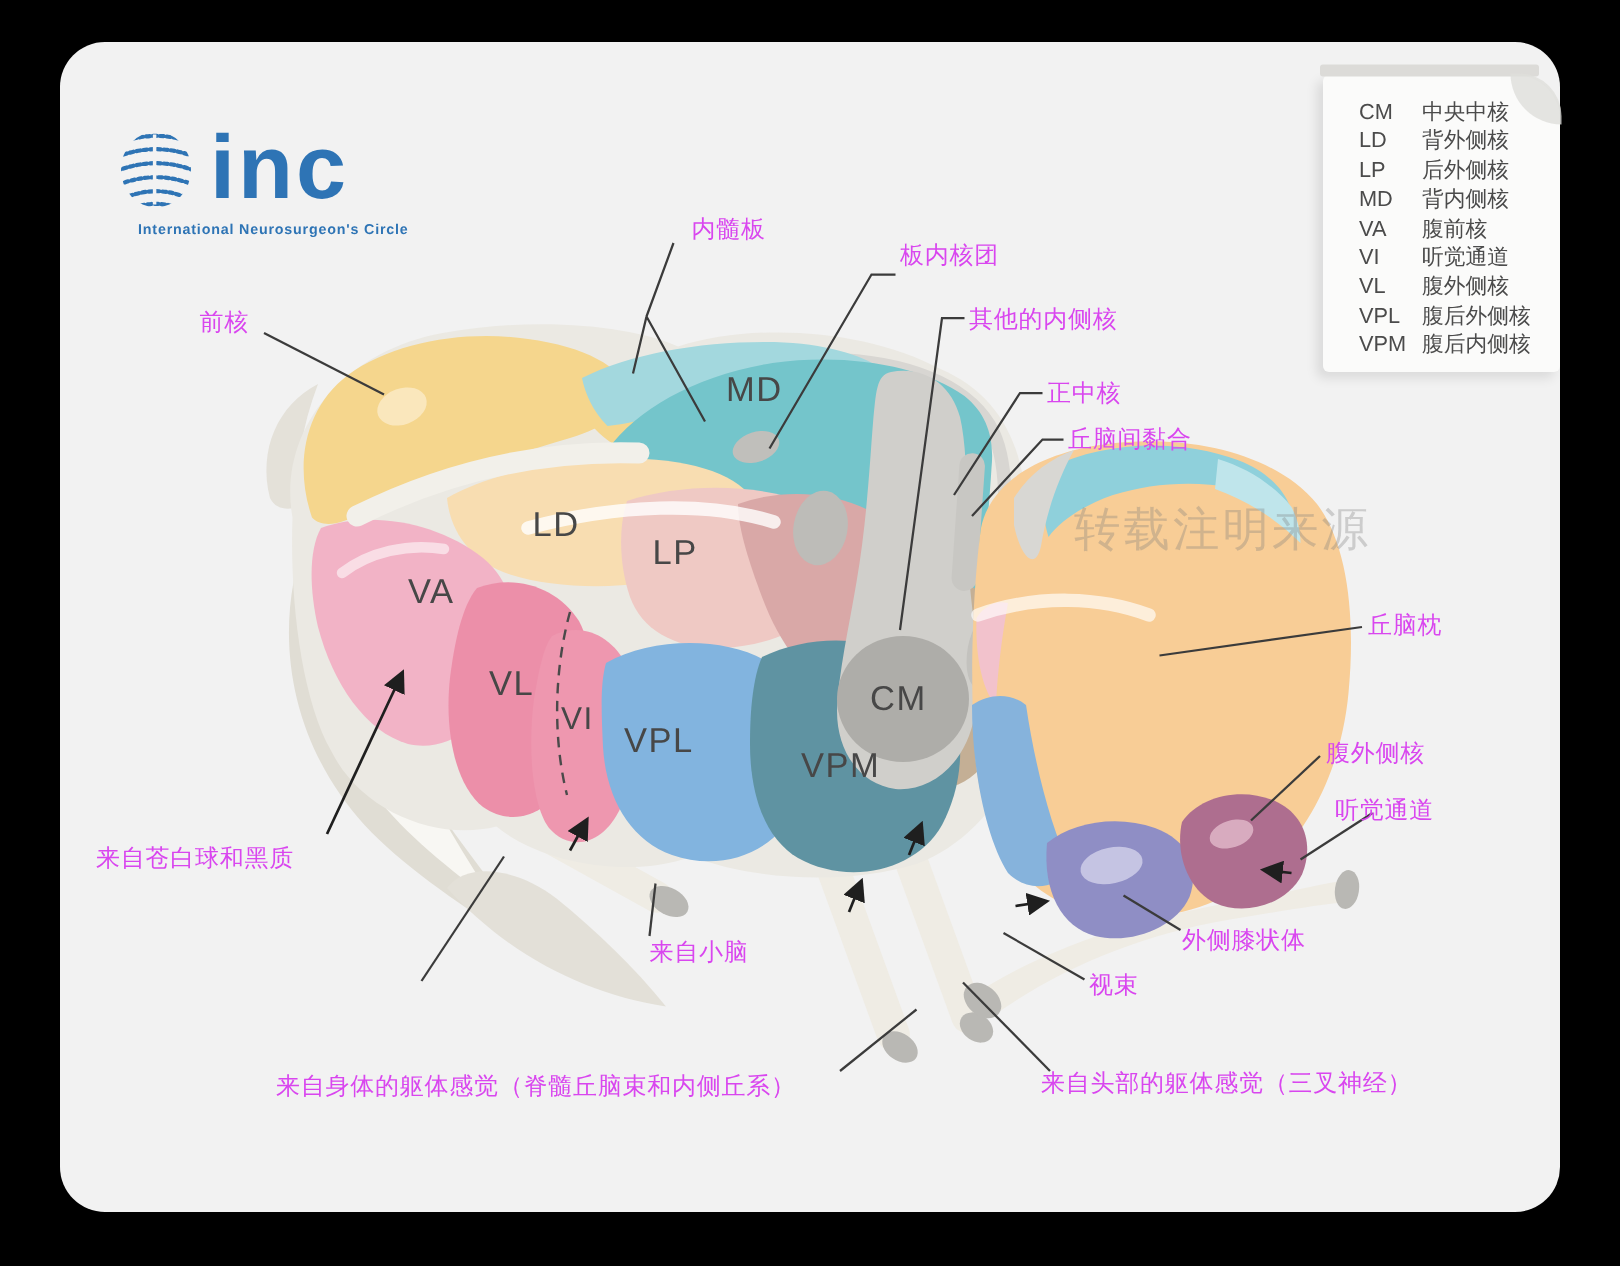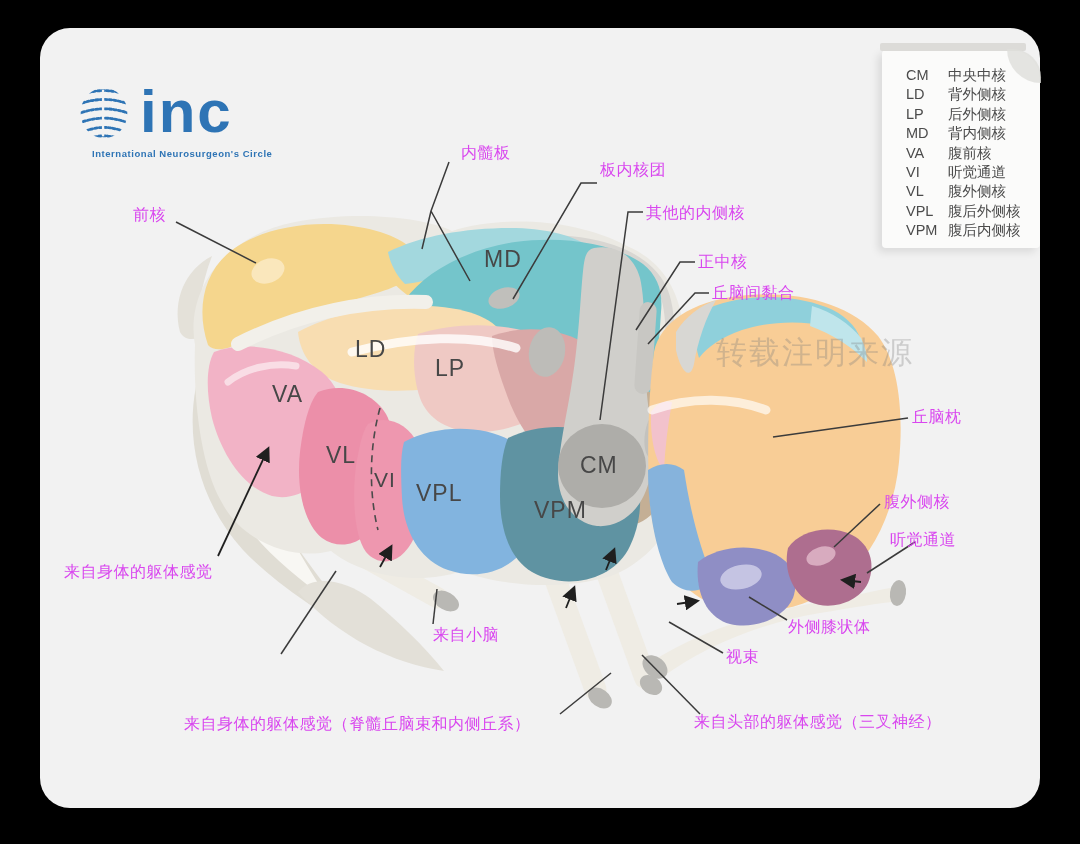--- a/index.html
+++ b/index.html
@@ -247,19 +247,19 @@
   <div class="lbl" style="left:461px;top:143px">内髓板</div>
   <div class="lbl" style="left:600px;top:160px">板内核团</div>
   <div class="lbl" style="left:646px;top:203px">其他的内侧核</div>
   <div class="lbl" style="left:698px;top:252px">正中核</div>
   <div class="lbl" style="left:712px;top:283px">丘脑间黏合</div>
   <div class="lbl" style="left:912px;top:407px">丘脑枕</div>
   <div class="lbl" style="left:884px;top:492px">腹外侧核</div>
   <div class="lbl" style="left:890px;top:530px">听觉通道</div>
   <div class="lbl" style="left:788px;top:617px">外侧膝状体</div>
   <div class="lbl" style="left:726px;top:647px">视束</div>
-  <div class="lbl" style="left:64px;top:562px">来自身体的躯体感觉</div>
+  <div class="lbl" style="left:64px;top:562px">来自苍白球和黑质</div>
   <div class="lbl" style="left:433px;top:625px">来自小脑</div>
   <div class="lbl" style="left:694px;top:712px">来自头部的躯体感觉（三叉神经）</div>
   <div class="lbl" style="left:184px;top:714px">来自身体的躯体感觉（脊髓丘脑束和内侧丘系）</div>
 </div>
 
 </div>
 
 </body></html>

